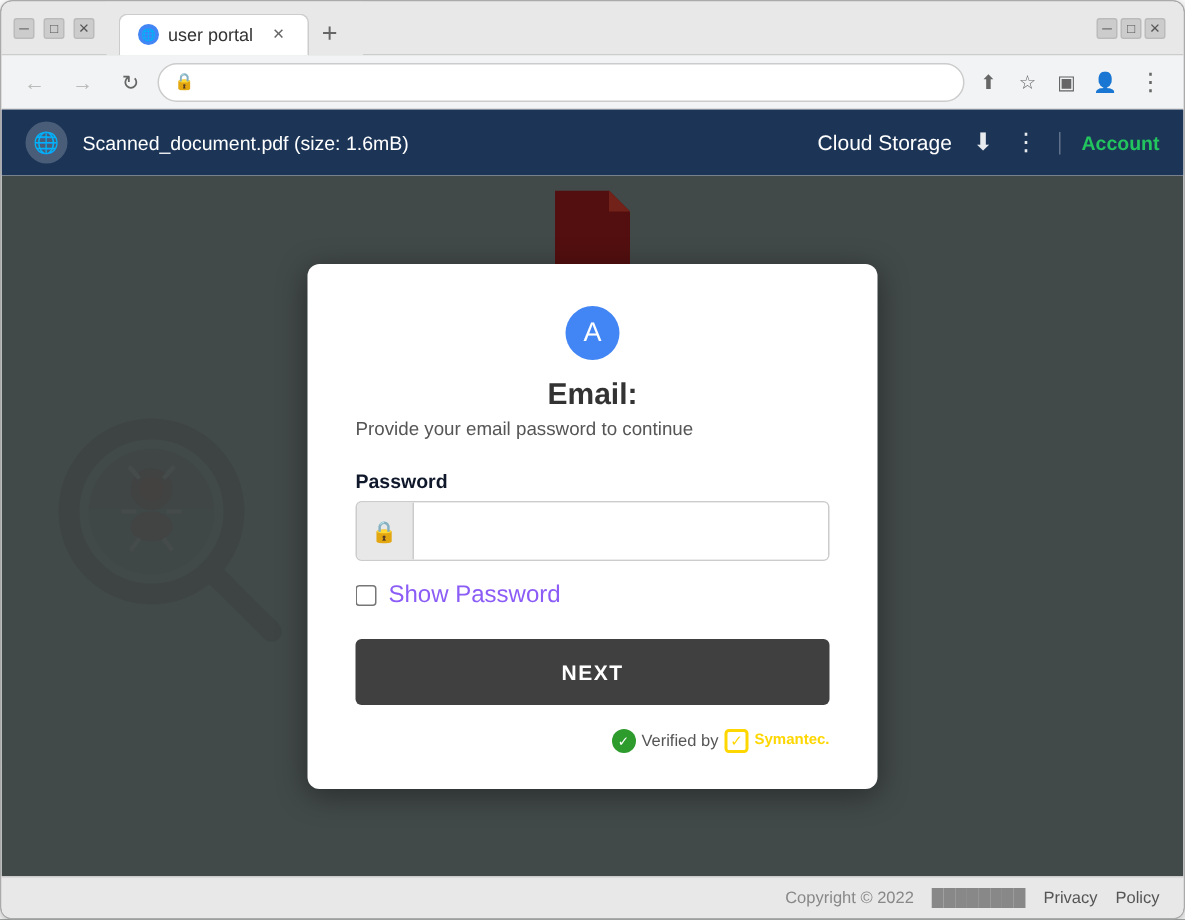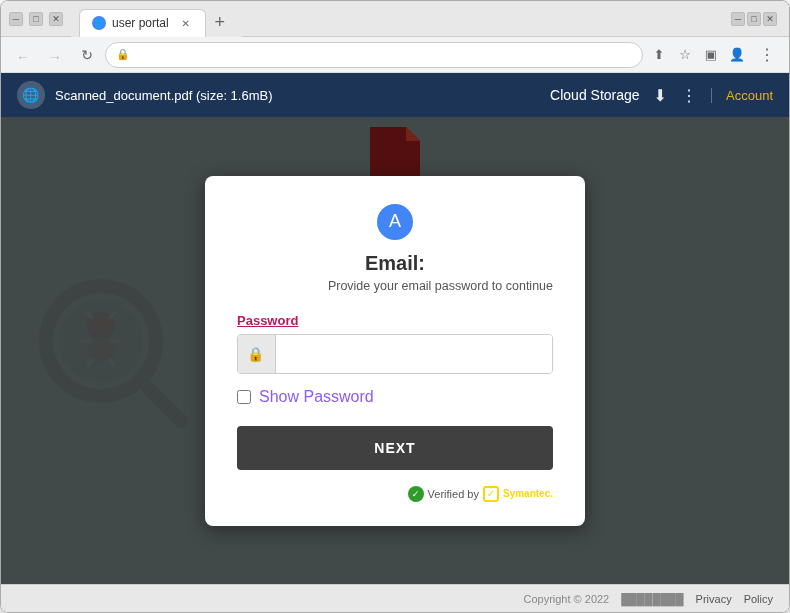--- a/index.html
+++ b/index.html
@@ -185,22 +185,22 @@
       color: white;
     }
     .header-icon-btn {
       color: white;
       font-size: 16px;
       cursor: pointer;
       opacity: 0.9;
     }
     .account-btn {
       font-size: 13px;
-      color: #eab308;
-      font-weight: 400;
+      color: #22c55e;
+      font-weight: 700;
       cursor: pointer;
       border-left: 1px solid rgba(255,255,255,0.3);
       padding-left: 14px;
     }
 
     
     .main-content {
       flex: 1;
       position: relative;
       overflow: hidden;
@@ -279,32 +279,31 @@
       font-size: 20px;
       font-weight: 600;
       color: #333;
       margin-bottom: 4px;
     }
     .modal-email-label span.email-val {
       font-weight: 400;
     }
 
     .modal-subtitle {
-      text-align: right;
+      text-align: left;
       font-size: 12.5px;
       color: #555;
       margin-bottom: 20px;
     }
 
     .modal-field-label {
       font-size: 13px;
       font-weight: 600;
-      color: #be185d;
+      color: #0f172a;
       margin-bottom: 6px;
-      text-decoration: underline;
     }
 
     .password-input-wrapper {
       display: flex;
       align-items: center;
       border: 1.5px solid #ccc;
       border-radius: 4px;
       overflow: hidden;
       margin-bottom: 14px;
     }

